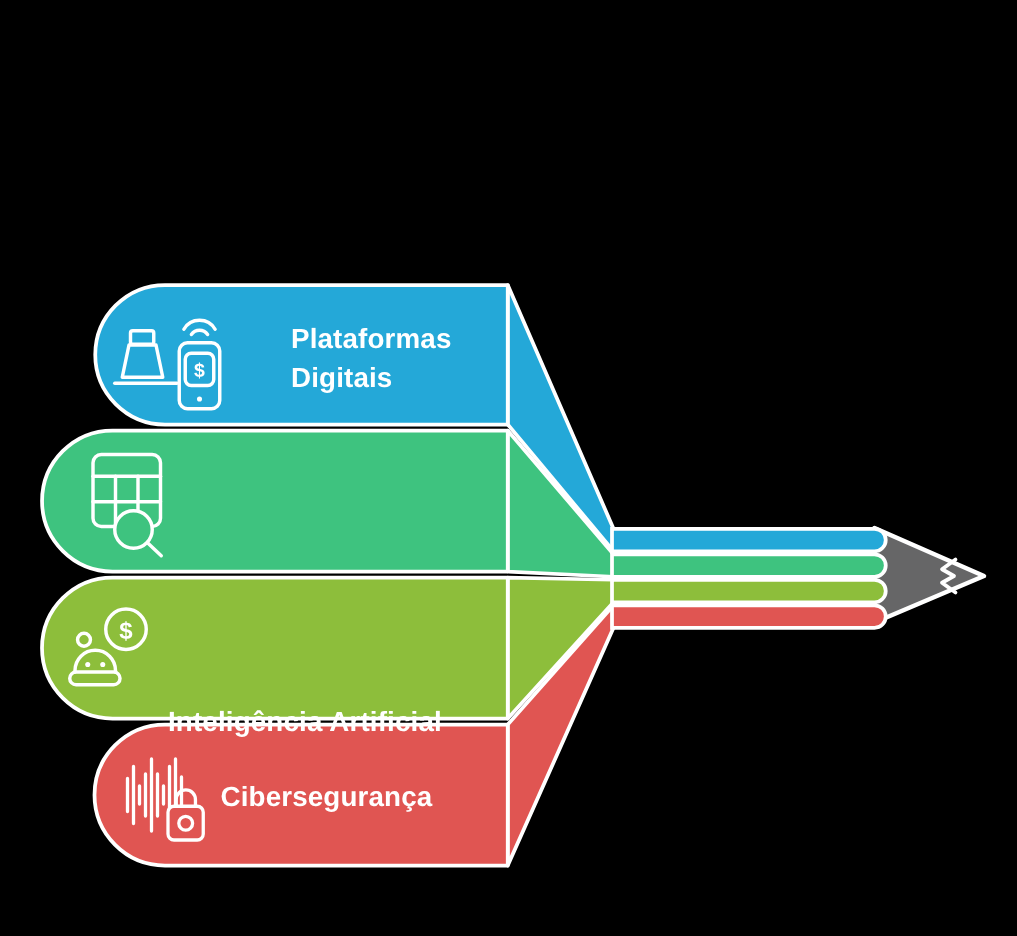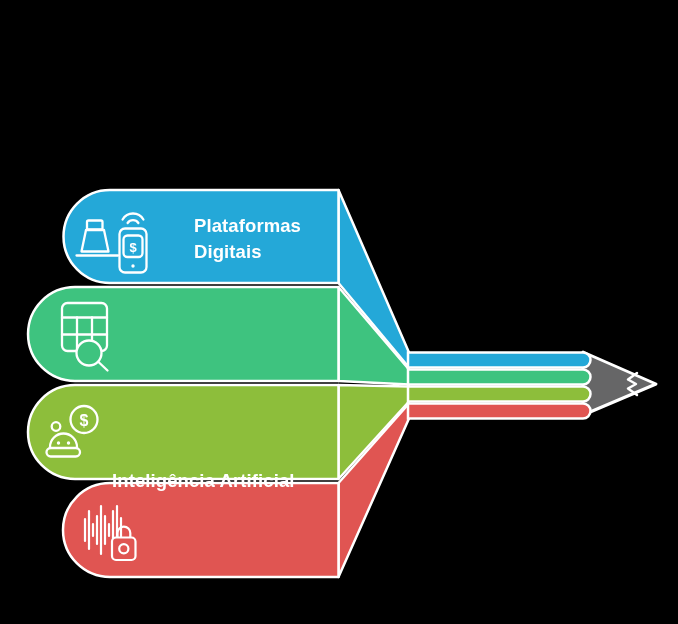--- a/index.html
+++ b/index.html
@@ -92,14 +92,15 @@
                M101,506 V554 M105,516 V544 M109,524 V536 M113,511 V549
                M117,506 V554 M121,518 V542"></path>
       <path d="M117.5,537.5 v-4.5 a6.4,6.4 0 0 1 12.8,0 v4.5"></path>
       <rect x="112" y="537.5" width="23.5" height="22.5" rx="4" fill="#E05552"></rect>
       <circle cx="123.8" cy="548.8" r="4.6"></circle>
     </g>
   </svg>
 
   <div class="bar-label lbl-1">Plataformas Digitais</div>
   <div class="bar-label lbl-3">Inteligência Artificial</div>
+  <div class="bar-label lbl-4">Cibersegurança</div>
 
 </div>
 
 </body></html>

